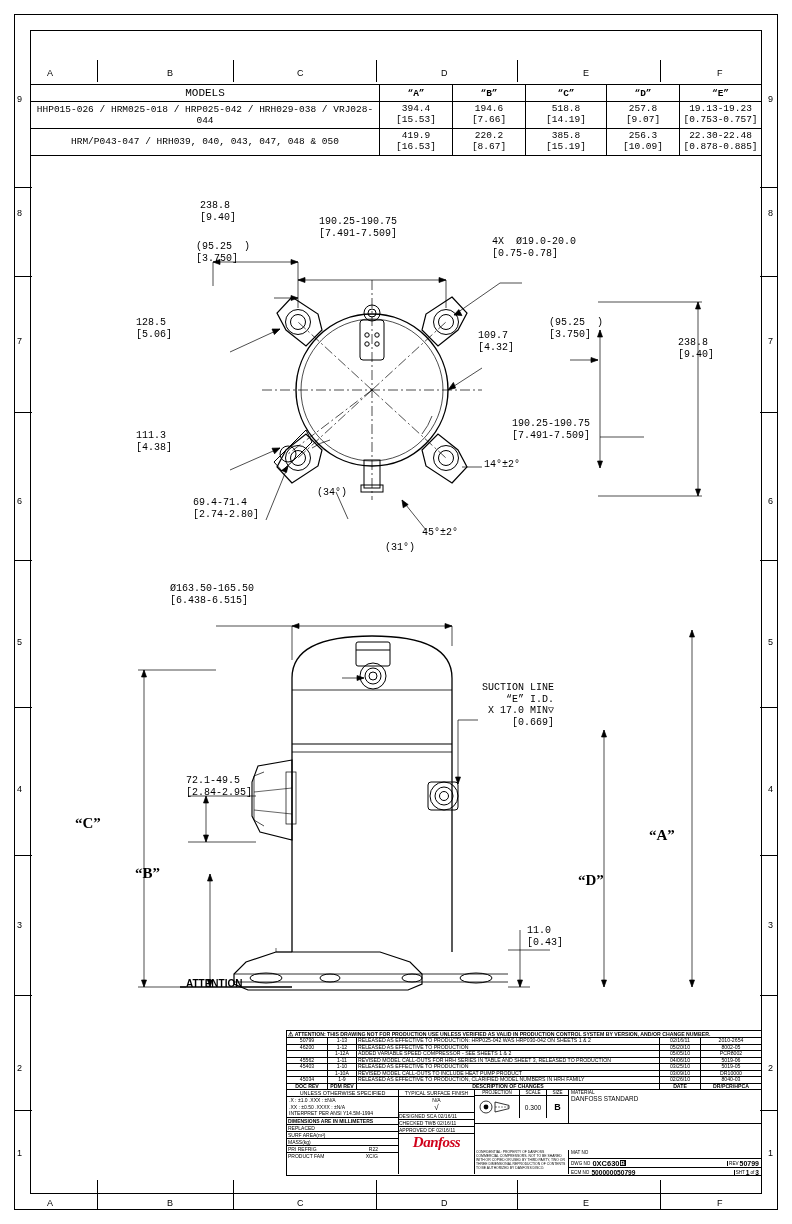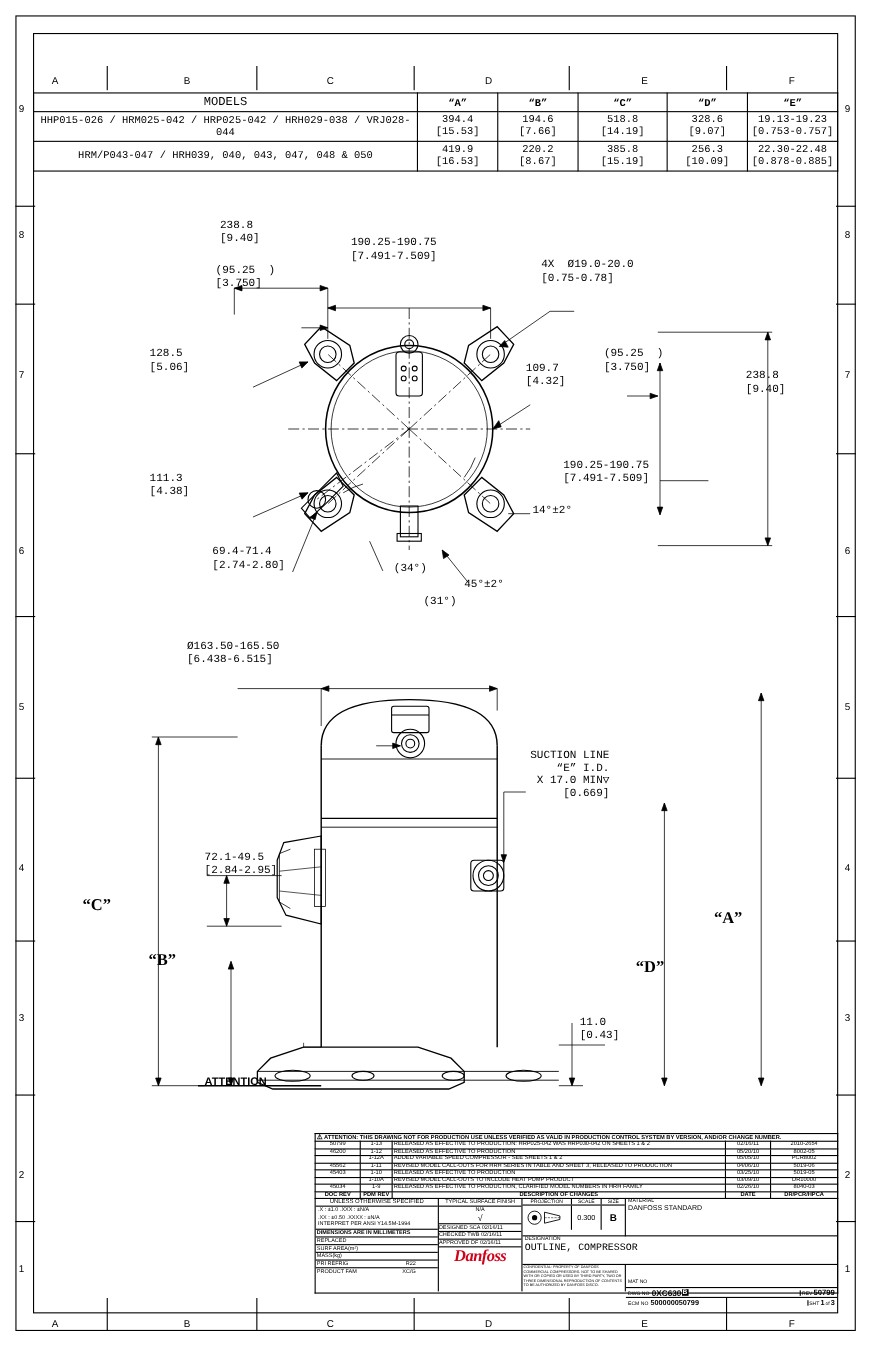--- a/index.html
+++ b/index.html
@@ -108,35 +108,35 @@
     <tbody>
         <tr>
       <td style="width:342px;font-size:11px;">MODELS</td>
       <td class="bigq" style="width:66px;">“A”</td>
       <td class="bigq" style="width:66px;">“B”</td>
       <td class="bigq" style="width:74px;">“C”</td>
       <td class="bigq" style="width:66px;">“D”</td>
       <td class="bigq">“E”</td>
     </tr>
     <tr>
-      <td>HHP015-026 / HRM025-042 / HRP025-042 / HRH029-038 / VRJ028-044</td>
+      <td>HHP015-026 / HRM025-018 / HRP025-042 / HRH029-038 / VRJ028-044</td>
       <td class="twoline">
         <div>394.4</div>
         <div>[15.53]</div>
       </td>
       <td class="twoline">
         <div>194.6</div>
         <div>[7.66]</div>
       </td>
       <td class="twoline">
         <div>518.8</div>
         <div>[14.19]</div>
       </td>
       <td class="twoline">
-        <div>328.6</div>
+        <div>257.8</div>
         <div>[9.07]</div>
       </td>
       <td class="twoline">
         <div>19.13-19.23</div>
         <div>[0.753-0.757]</div>
       </td>
     </tr>
     <tr>
       <td>HRM/P043-047 / HRH039, 040, 043, 047, 048 &amp; 050</td>
       <td class="twoline">
@@ -407,21 +407,21 @@
 <span>[4.38]</span></div>
 
   <div class="dim" style="left:512px;top:418px;"><span>190.25-190.75</span>
 <span>[7.491-7.509]</span></div>
 
   <div class="dim" style="left:484px;top:459px;"><span>14°±2°</span></div>
 
   <div class="dim" style="left:193px;top:497px;"><span>69.4-71.4</span>
 <span>[2.74-2.80]</span></div>
 
-  <div class="dim" style="left:317px;top:512px;margin-left:41px;"><span>(34°)</span></div>
+  <div class="dim" style="left:317px;top:487px;"><span>(34°)</span></div>
 
   <div class="dim" style="left:385px;top:510px;margin-top:32px;"><span>(31°)</span></div>
 
   <div class="dim" style="left:422px;top:527px;"><span>45°±2°</span></div>
 
   <div class="dim" style="left:170px;top:583px;"><span>Ø163.50-165.50</span>
 <span>[6.438-6.515]</span></div>
 
 
   <div class="dim" style="left:482px;top:682px;text-align:right;"><span>SUCTION LINE</span>
@@ -573,28 +573,24 @@
           <div style="width:26px;border-right:1px solid #000;text-align:center;font-size:6.6px;height:100%;display:flex;align-items:center;justify-content:center;">0.300</div>
           <div style="flex:1;text-align:center;font-size:9px;font-weight:bold;">B</div>
         </div>
       </div>
 
       <div class="abs" style="left:282px;top:0;width:192px;height:34px;border-bottom:1px solid #000;box-sizing:border-box;padding-left:2px;">
         <div style="font-size:4.8px;">MATERIAL</div>
         <div style="font-size:6.4px;">DANFOSS STANDARD</div>
       </div>
 
-      <div class="abs" style="left:188px;top:34px;width:286px;height:26px;border-bottom:1px solid #000;box-sizing:border-box;padding-left:2px;">
-        <div style="font-size:4.8px;">DESIGNATION</div>
-        <div class="desig">OUTLINE, COMPRESSOR</div>
-      </div>
 
       <div class="abs" style="left:188px;top:60px;width:94px;height:24px;border-right:1px solid #000;box-sizing:border-box;font-size:3.4px;line-height:1.15;padding:1px;">CONFIDENTIAL: PROPERTY OF DANFOSS COMMERCIAL COMPRESSORS. NOT TO BE SHARED WITH OR COPIED OR USED BY THIRD PARTY, TWO OR THREE DIMENSIONAL REPRODUCTION OF CONTENTS TO BE AUTHORIZED BY DANFOSS DISCO.</div>
 
-      <div class="abs" style="left:282px;top:72px;width:192px;height:24px;box-sizing:border-box;">
+      <div class="abs" style="left:282px;top:60px;width:192px;height:24px;box-sizing:border-box;">
         <div style="display:flex;border-bottom:1px solid #000;height:8px;">
           <div style="flex:1;font-size:4.6px;padding-left:2px;">MAT NO</div>
         </div>
         <div style="display:flex;border-bottom:1px solid #000;height:8px;align-items:center;">
           <span style="font-size:4.6px;padding-left:2px;">DWG NO</span>
           <span style="font-size:7.5px;font-weight:bold;padding-left:2px;">0XC630</span>
           <span style="font-size:6px;font-weight:bold;background:#000;color:#fff;padding:0 1px;">B</span>
           <span style="margin-left:auto;font-size:4.6px;border-left:1px solid #000;padding:0 1px;">REV</span>
           <span style="font-size:7px;font-weight:bold;padding-right:2px;">50799</span>
         </div>

